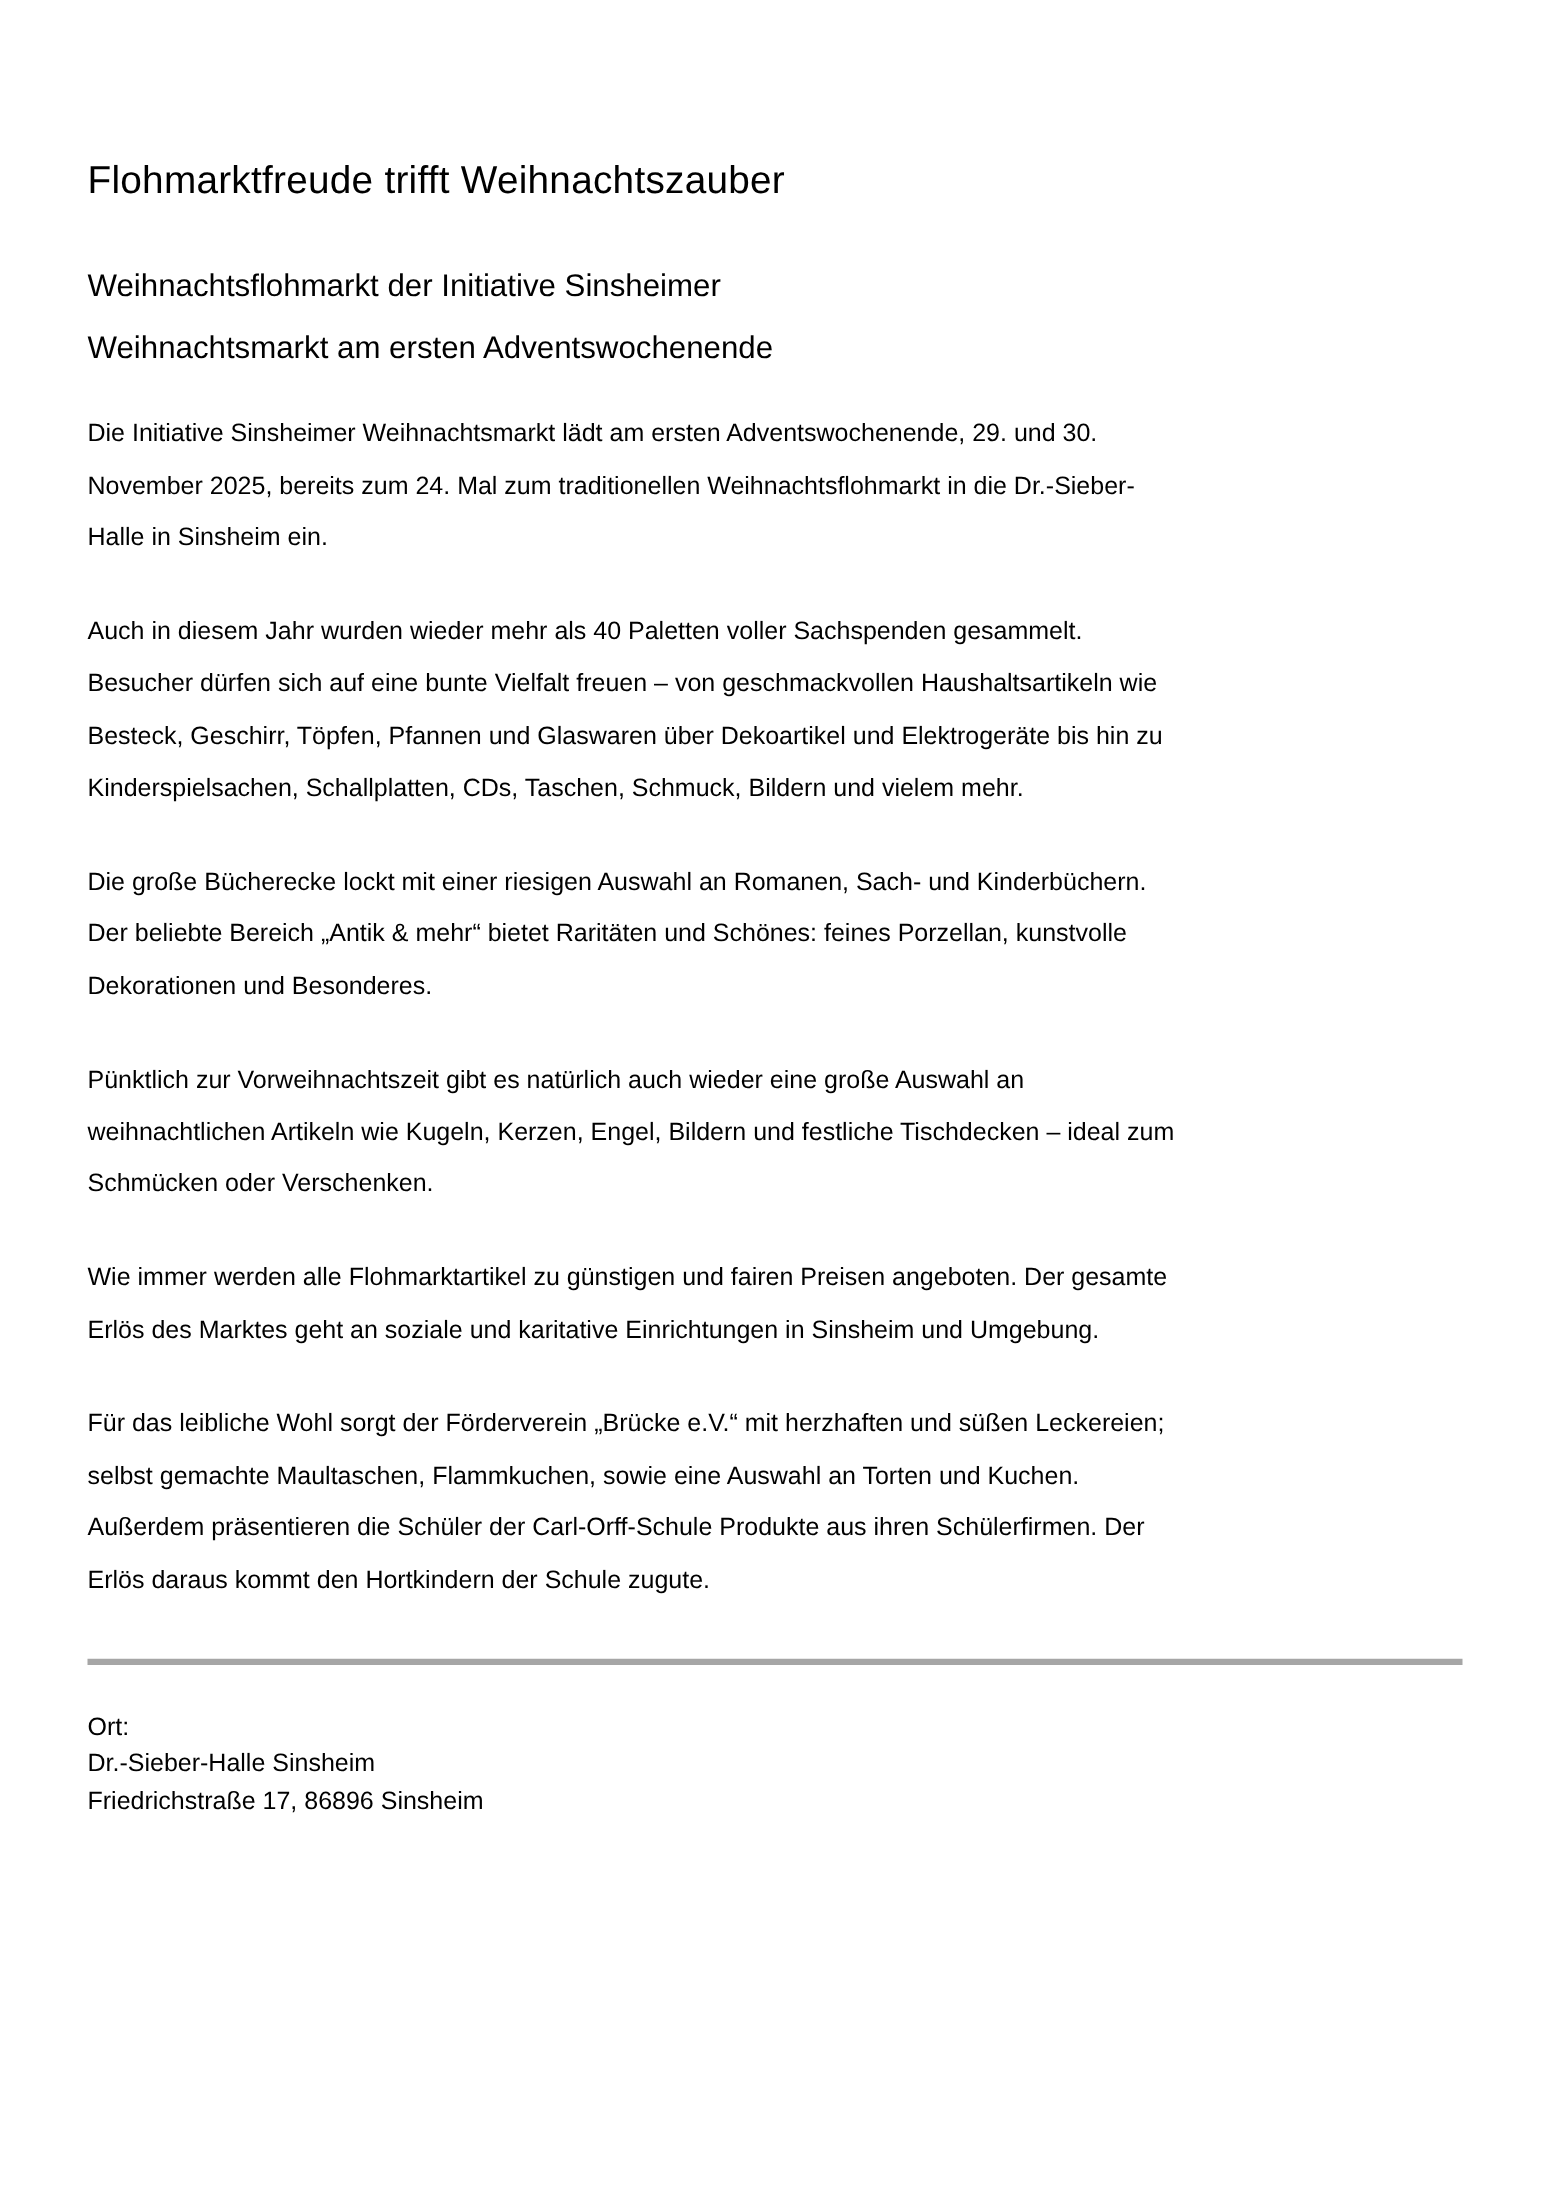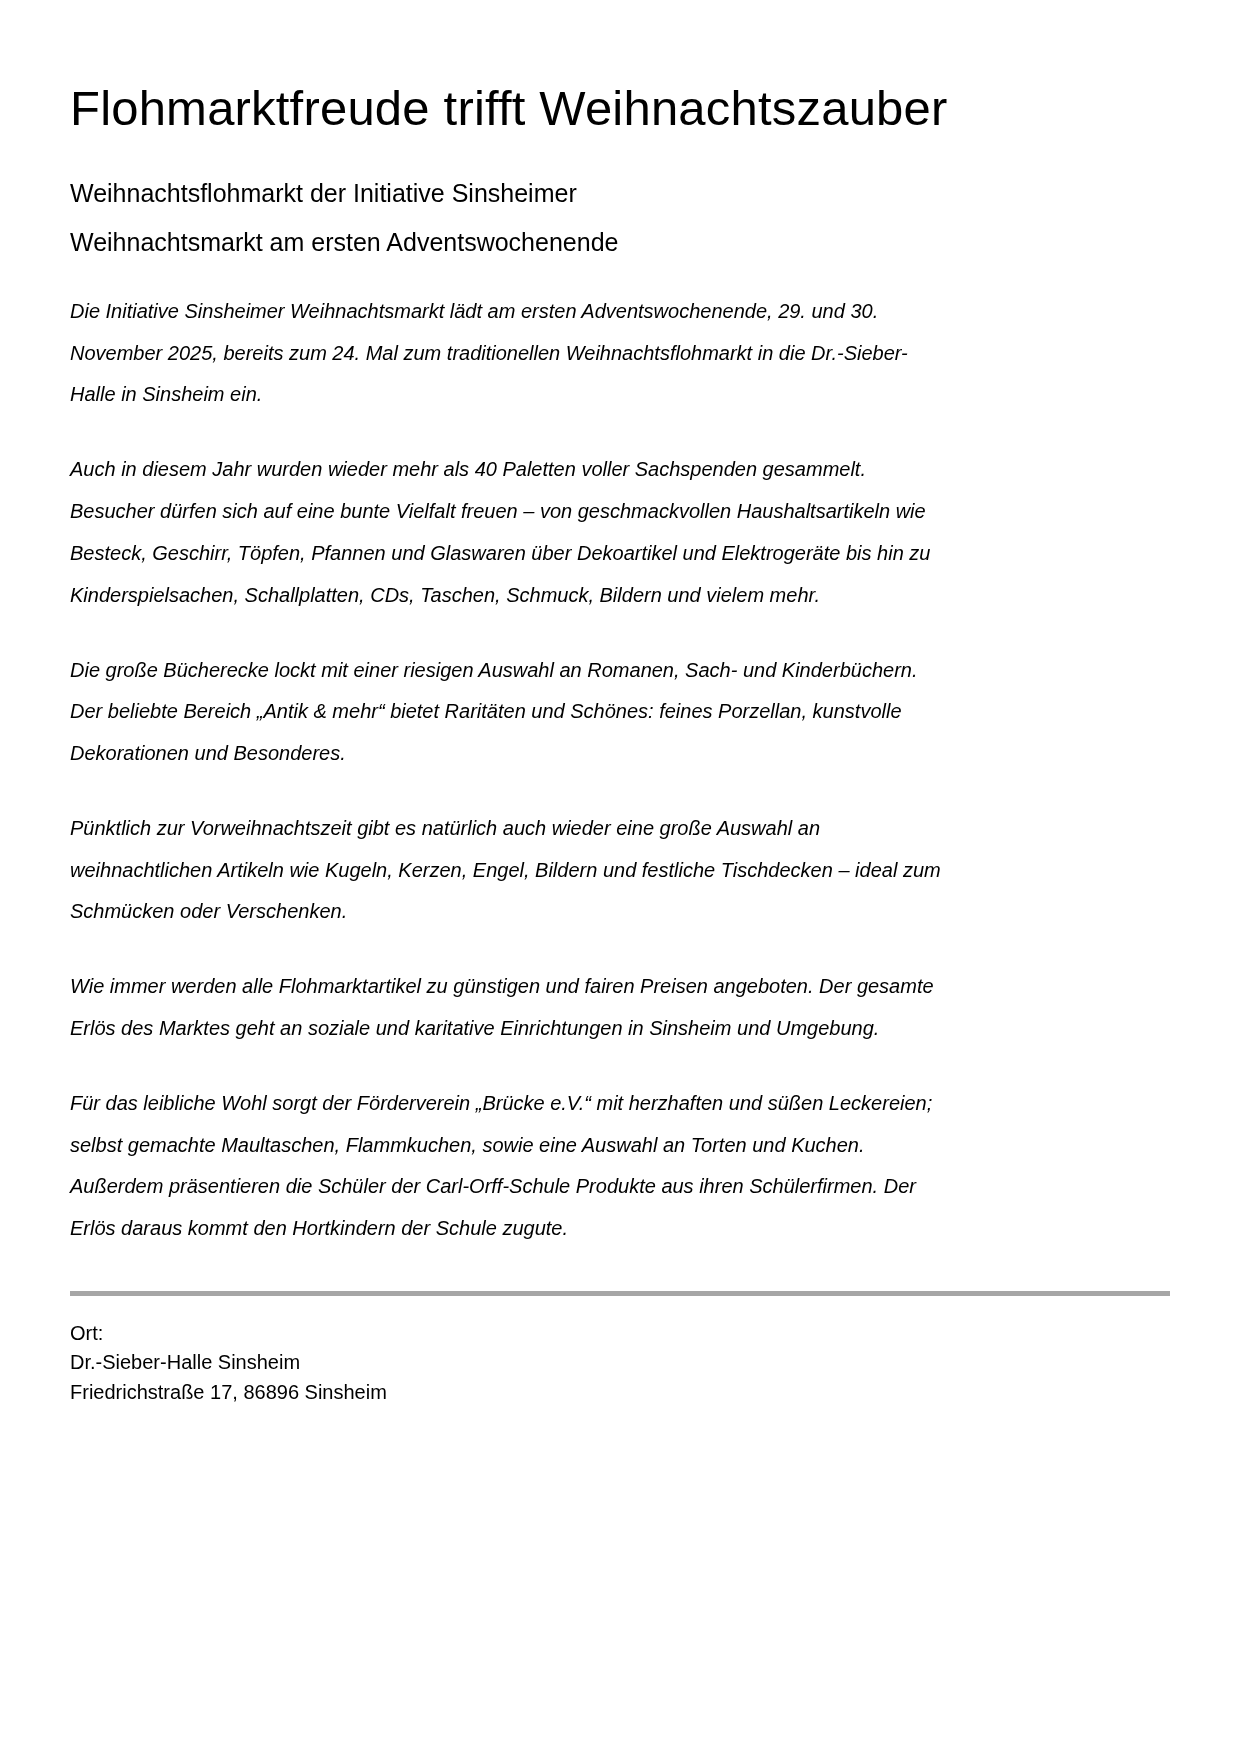--- a/index.html
+++ b/index.html
@@ -12,55 +12,54 @@
     height: 1753px;
     box-sizing: border-box;
     padding: 0 70px;
     overflow: hidden;
     font-family: "Liberation Sans", sans-serif;
     color: #000000;
     -webkit-font-smoothing: antialiased;
   }
   .article { width: 1100px; }
   h1.title {
-    font-size: 49px;
+    font-size: 31px;
     font-weight: normal;
     line-height: 48px;
     margin: 0;
-    padding-top: 84px;
+    padding-top: 120px;
     white-space: pre-line;
     letter-spacing: 0.2px;
   }
   h2.subtitle {
     font-size: 25px;
     font-weight: normal;
     line-height: 49px;
     margin: 37px 0 24px 0;
     white-space: pre-line;
   }
   p.body-par {
     font-size: 20px;
     line-height: 41.7px;
     margin: 0 0 33.3px 0;
     white-space: pre-line;
-    font-style: italic;
   }
   hr.divider {
     border: none;
     height: 5px;
     background: #a6a6a6;
     margin: 41px 0 0 0;
     width: 100%;
   }
   .info {
     font-size: 20px;
     line-height: 29.5px;
   }
   .info-hours { margin-top: 34px; }
-  .info-location { margin-top: 23px; }
+  .info-location { margin-top: 36px; }
 </style>
 </head>
 <body>
 
 <div class="article">
 
   <h1 class="title">Flohmarktfreude trifft Weihnachtszauber</h1>
 
   <h2 class="subtitle">Weihnachtsflohmarkt der Initiative Sinsheimer
 Weihnachtsmarkt am ersten Adventswochenende</h2>

